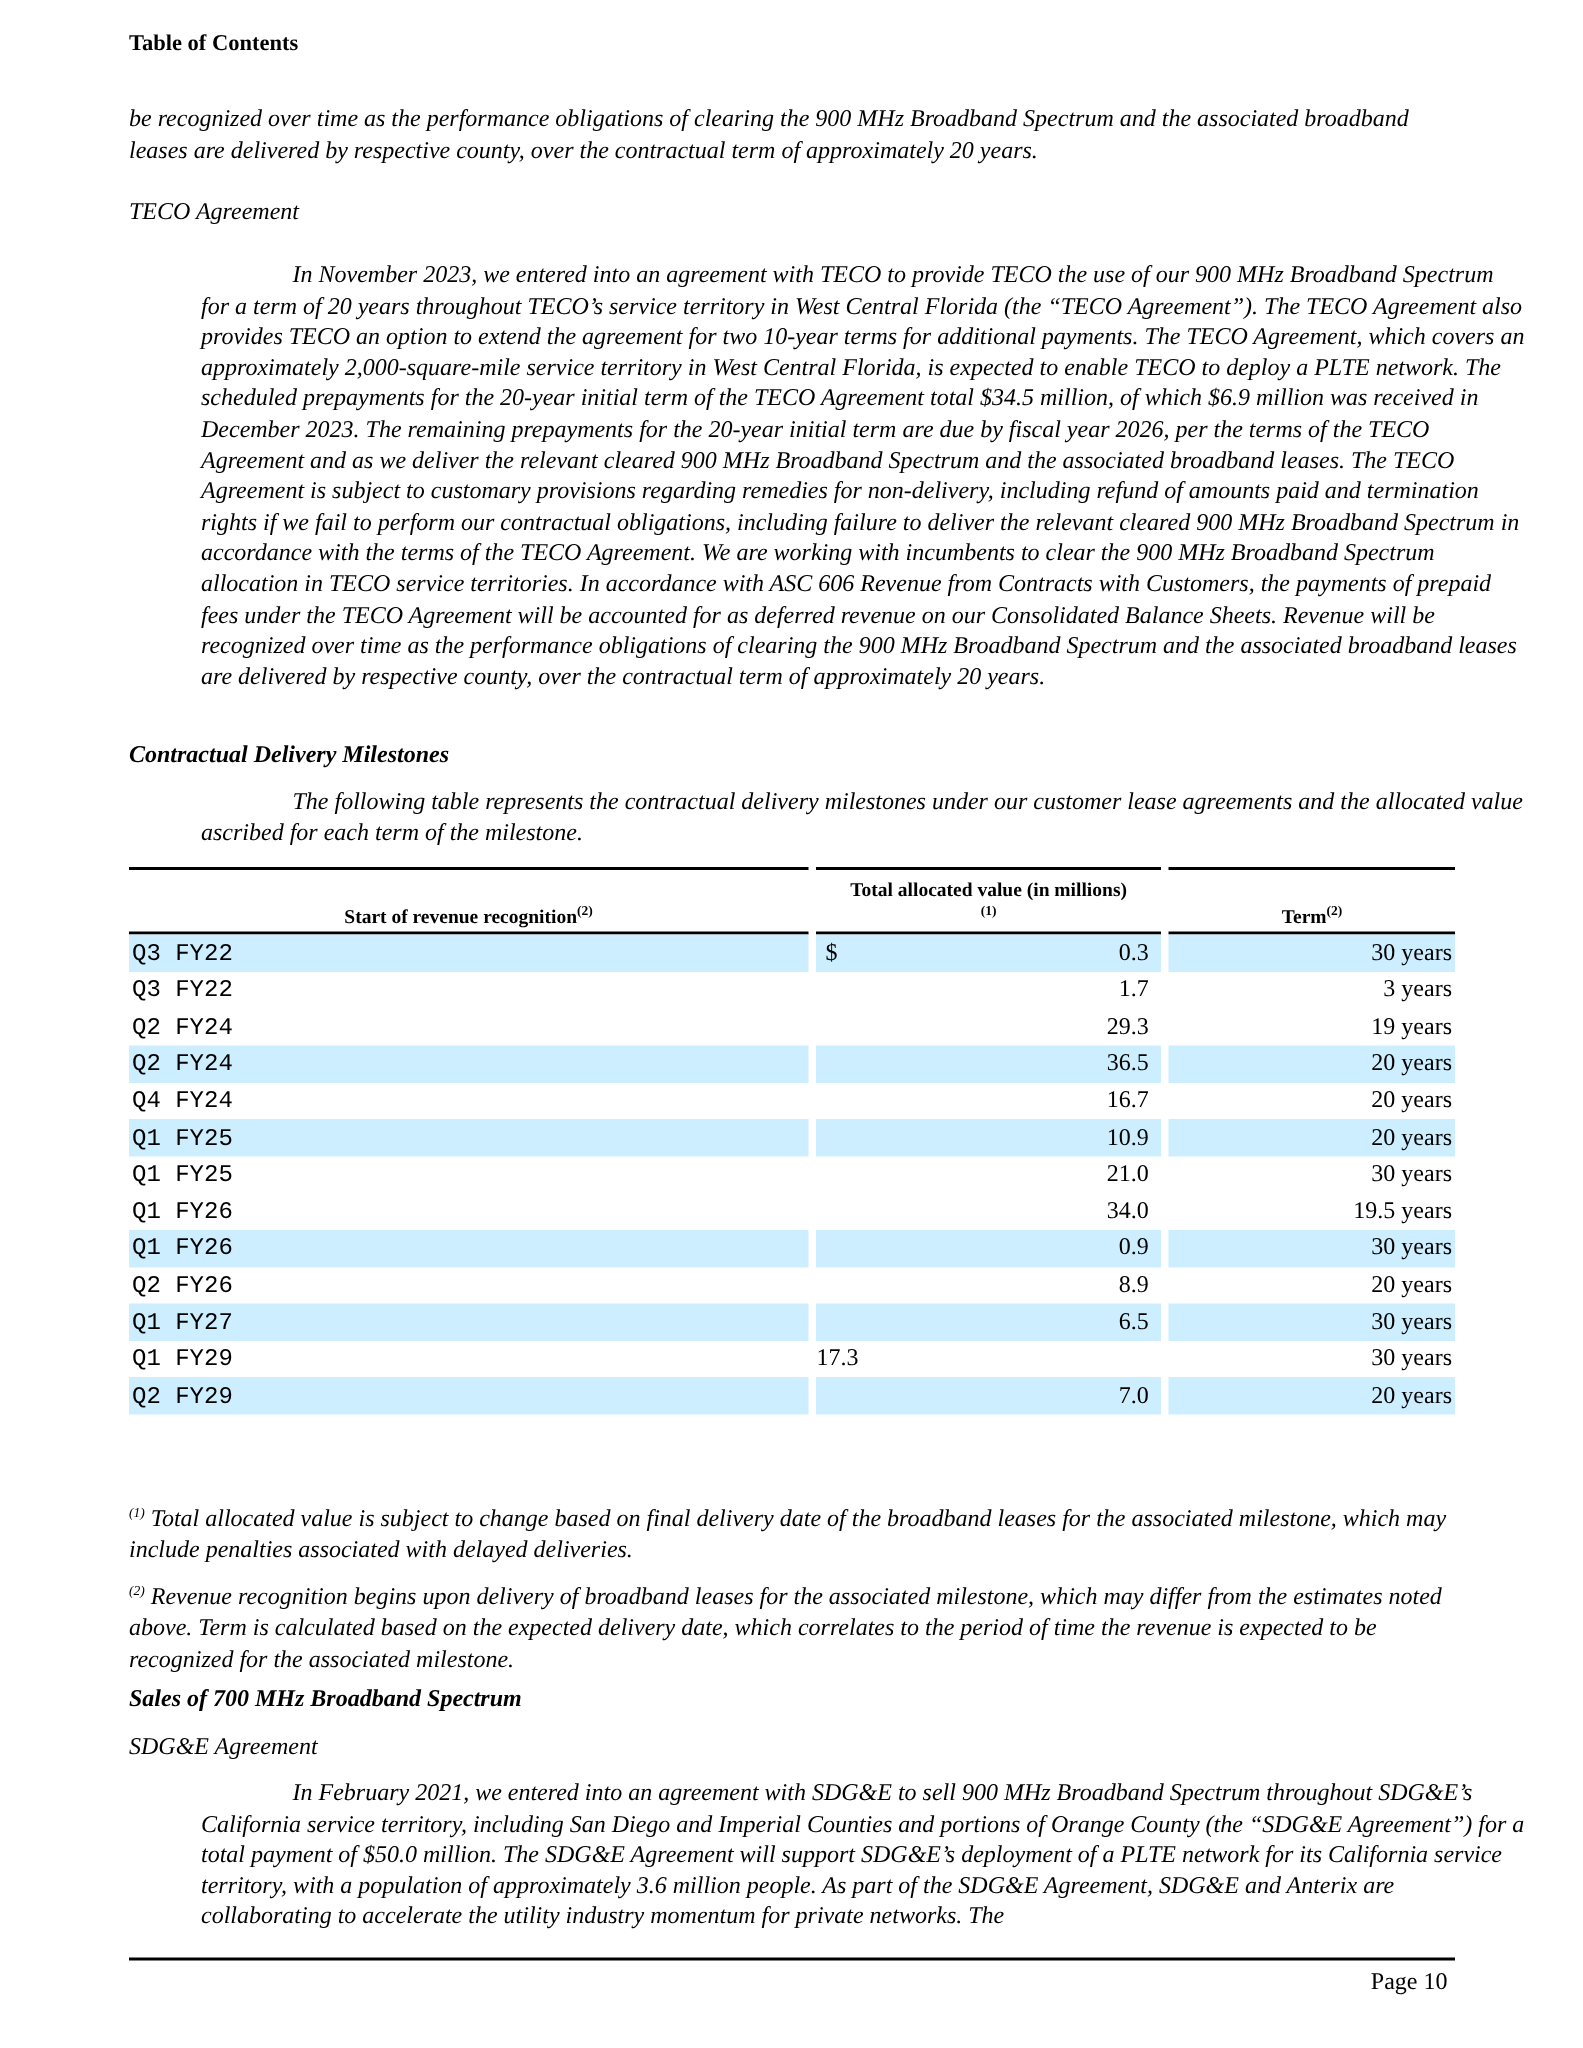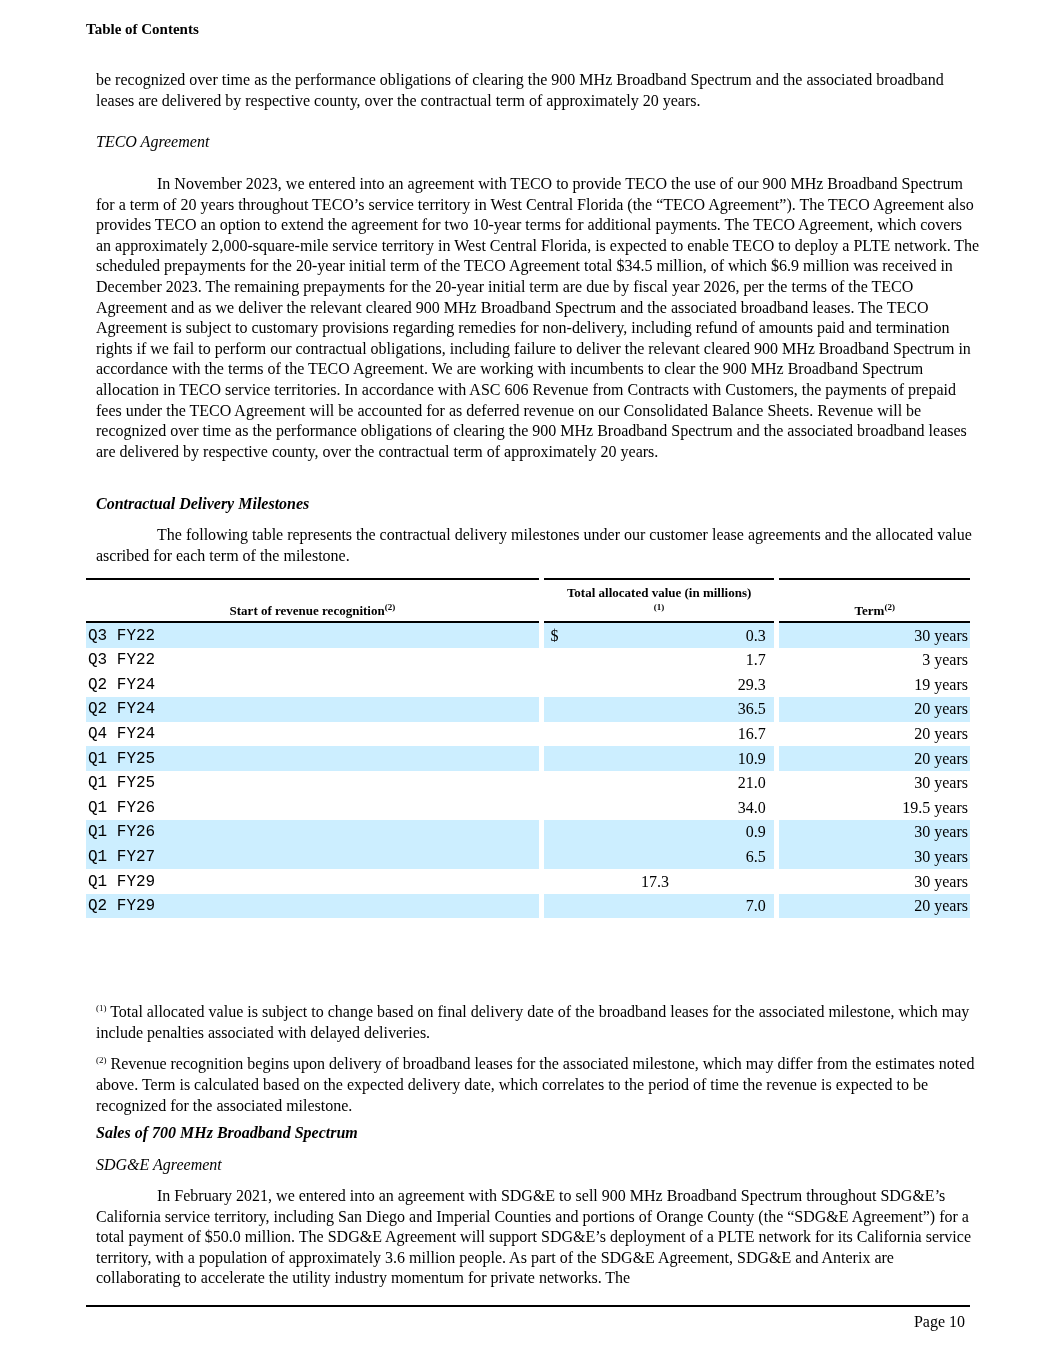--- a/index.html
+++ b/index.html
@@ -3,24 +3,24 @@
 <meta charset="utf-8">
 <style>
   html, body { margin: 0; padding: 0; background: #ffffff; }
   body {
     width: 1055px; height: 1365px; position: relative; overflow: hidden;
     font-family: "Liberation Serif", "DejaVu Serif", serif;
     color: #000; font-size: 16px; line-height: 20.6px;
   }
   .toc { position: absolute; left: 86px; top: 19px; font-weight: bold; font-size: 15px; }
   p { margin: 0; }
-  .indent { text-indent: 61px; }
+  .indent { text-indent: 61px; margin-left: 48px; }
   .it { font-style: italic; }
   .bi { font-style: italic; font-weight: bold; }
-  .block { position: absolute; left: 96px; width: 884px; }
+  .block { position: absolute; left: 86px; width: 884px; font-style: italic; }
   table { border-collapse: separate; border-spacing: 0; width: 884px; position: absolute; left: 86px; top: 578px; }
   th { font-weight: bold; font-size: 13px; line-height: 14px; vertical-align: bottom; text-align: center; padding: 6px 0 3px 0; border-top: 2.5px solid #000; border-bottom: 2px solid #000; }
   th sup, .fn sup { font-size: 9px; }
   .gap { width: 6px; border: none !important; }
   td { height: 24.6px; padding: 0; font-size: 16px; line-height: 24px; white-space: nowrap; }
   tr.shade td.c { background: #cceeff; }
   td.left { padding-left: 2px; font-family: Liberation Mono, monospace; }
   td.right { text-align: right; padding-right: 2px; }
   .fn { font-size: 16px; }
   .rule { position: absolute; left: 86px; width: 884px; top: 1305px; border-top: 2px solid #000; }
@@ -127,34 +127,43 @@
       </tr>
       <tr class="shade">
         <td class="c left">Q1 FY26</td>
         <td class="gap"></td>
         <td class="c" style="position:relative;">
           <span style="display:block;text-align:right;padding-right:8px;">0.9</span>
         </td>
         <td class="gap"></td>
         <td class="c right">30 years</td>
       </tr>
+      <tr>
+        <td class="c left">Q2 FY26</td>
+        <td class="gap"></td>
+        <td class="c" style="position:relative;">
+          <span style="display:block;text-align:right;padding-right:8px;">8.9</span>
+        </td>
+        <td class="gap"></td>
+        <td class="c right">20 years</td>
+      </tr>
       <tr class="shade">
         <td class="c left">Q1 FY27</td>
         <td class="gap"></td>
         <td class="c" style="position:relative;">
           <span style="display:block;text-align:right;padding-right:8px;">6.5</span>
         </td>
         <td class="gap"></td>
         <td class="c right">30 years</td>
       </tr>
       <tr>
         <td class="c left">Q1 FY29</td>
         <td class="gap"></td>
         <td class="c" style="position:relative;">
-          <span style="display:block;text-align:center;padding-right:8px;">17.3</span>
+          <span style="display:block;text-align:left;padding-right:8px;">17.3</span>
         </td>
         <td class="gap"></td>
         <td class="c right">30 years</td>
       </tr>
       <tr class="shade">
         <td class="c left">Q2 FY29</td>
         <td class="gap"></td>
         <td class="c" style="position:relative;">
           <span style="display:block;text-align:right;padding-right:8px;">7.0</span>
         </td>

